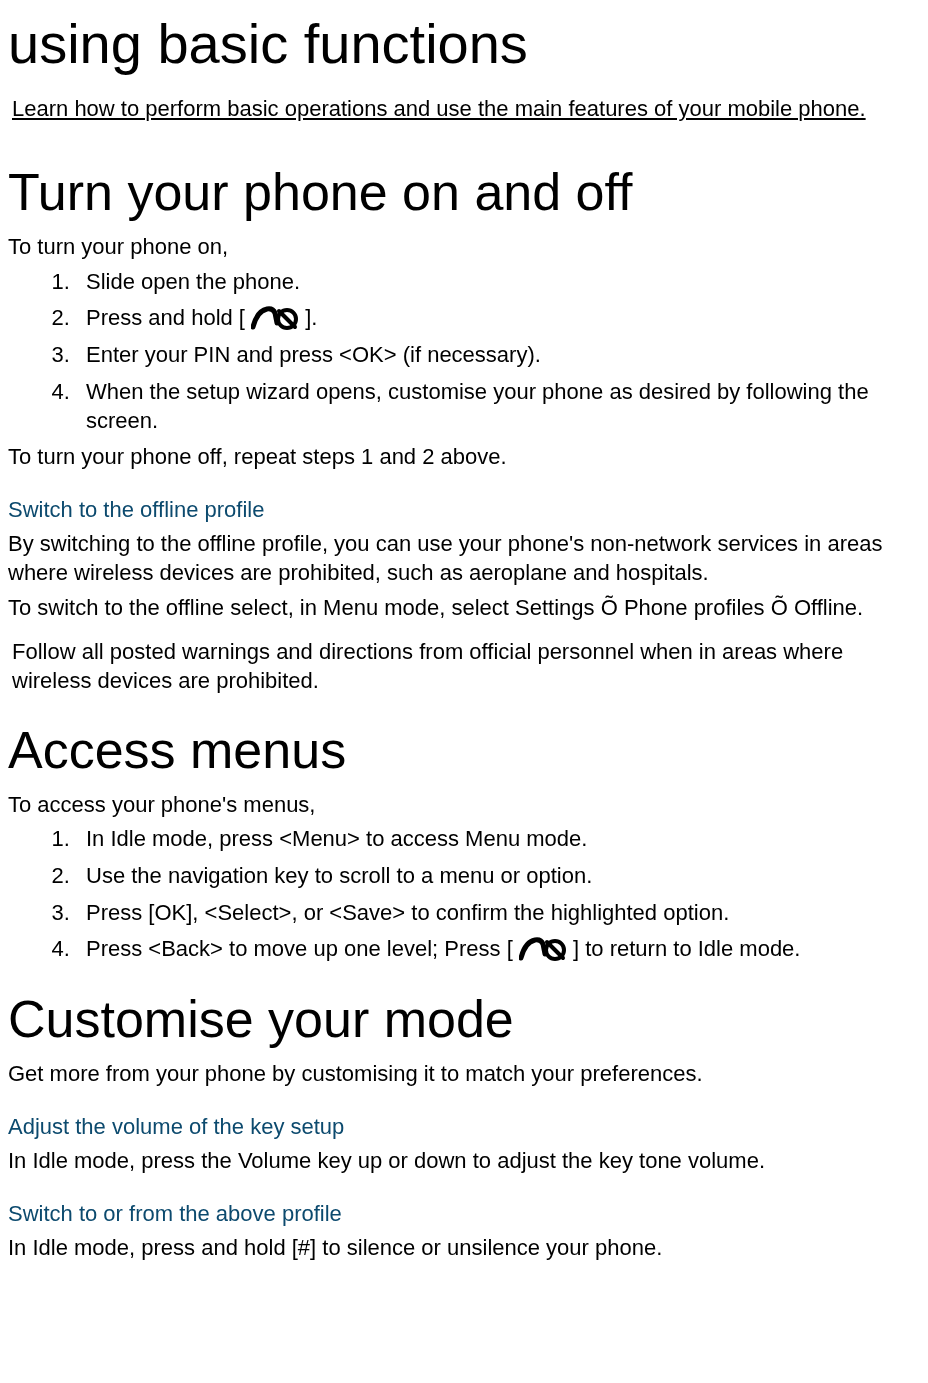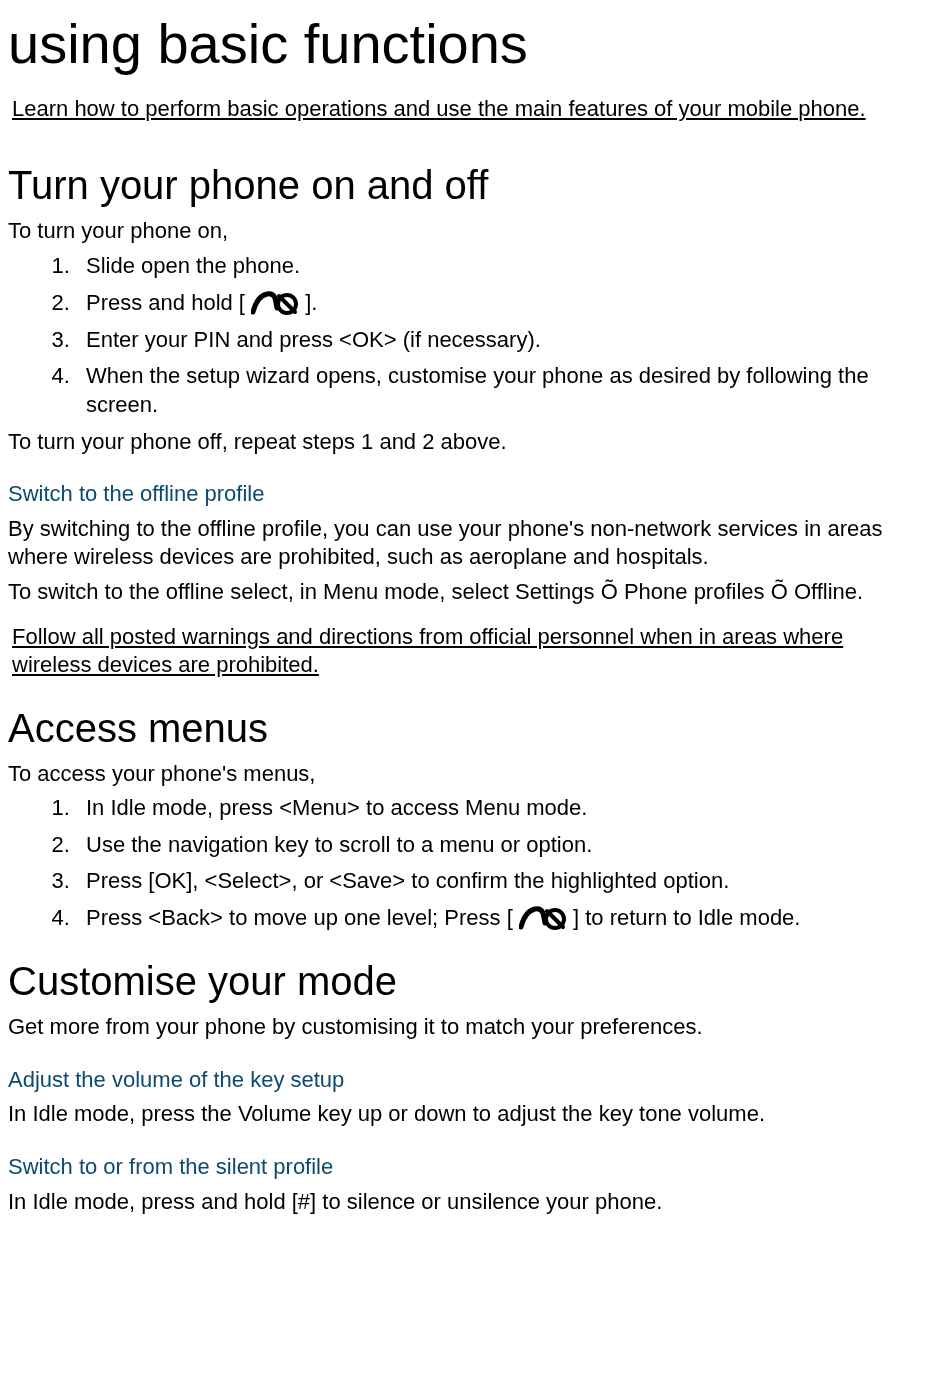--- a/index.html
+++ b/index.html
@@ -16,21 +16,21 @@
       padding: 0 8px;
       line-height: 1.3;
     }
     h1 {
       font-size: 56px;
       font-weight: normal;
       margin-bottom: 14px;
       margin-top: 8px;
     }
     h2 {
-      font-size: 40px;
+      font-size: 52px;
       font-weight: normal;
       margin-top: 22px;
       margin-bottom: 6px;
     }
     h3 {
       font-size: 22px;
       font-weight: normal;
       color: #0c4a6e;
       margin-top: 24px;
       margin-bottom: 6px;
@@ -60,21 +60,20 @@
       height: 28px;
       position: relative;
     }
     .icon-power svg {
       width: 100%;
       height: 100%;
     }
     .note {
       margin-top: 16px;
       padding-left: 4px;
-      text-decoration: underline;
     }
   </style>
 </head>
 <body>
 
 <h1>using basic functions</h1>
 <p class="intro">Learn how to perform basic operations and use the main features of your mobile phone.</p>
 
 <h2>Turn your phone on and off</h2>
 <p>To turn your phone on,</p>
@@ -111,14 +110,14 @@
         </svg></span><span> ] to return to Idle mode.</span>
   </li>
 </ol>
 
 <h2>Customise your mode</h2>
 <p>Get more from your phone by customising it to match your preferences.</p>
 
 <h3>Adjust the volume of the key setup</h3>
 <p>In Idle mode, press the Volume key up or down to adjust the key tone volume.</p>
 
-<h3>Switch to or from the silent profile</h3>
+<h3>Switch to or from the above profile</h3>
 <p>In Idle mode, press and hold [#] to silence or unsilence your phone.</p>
 
 </body></html>

